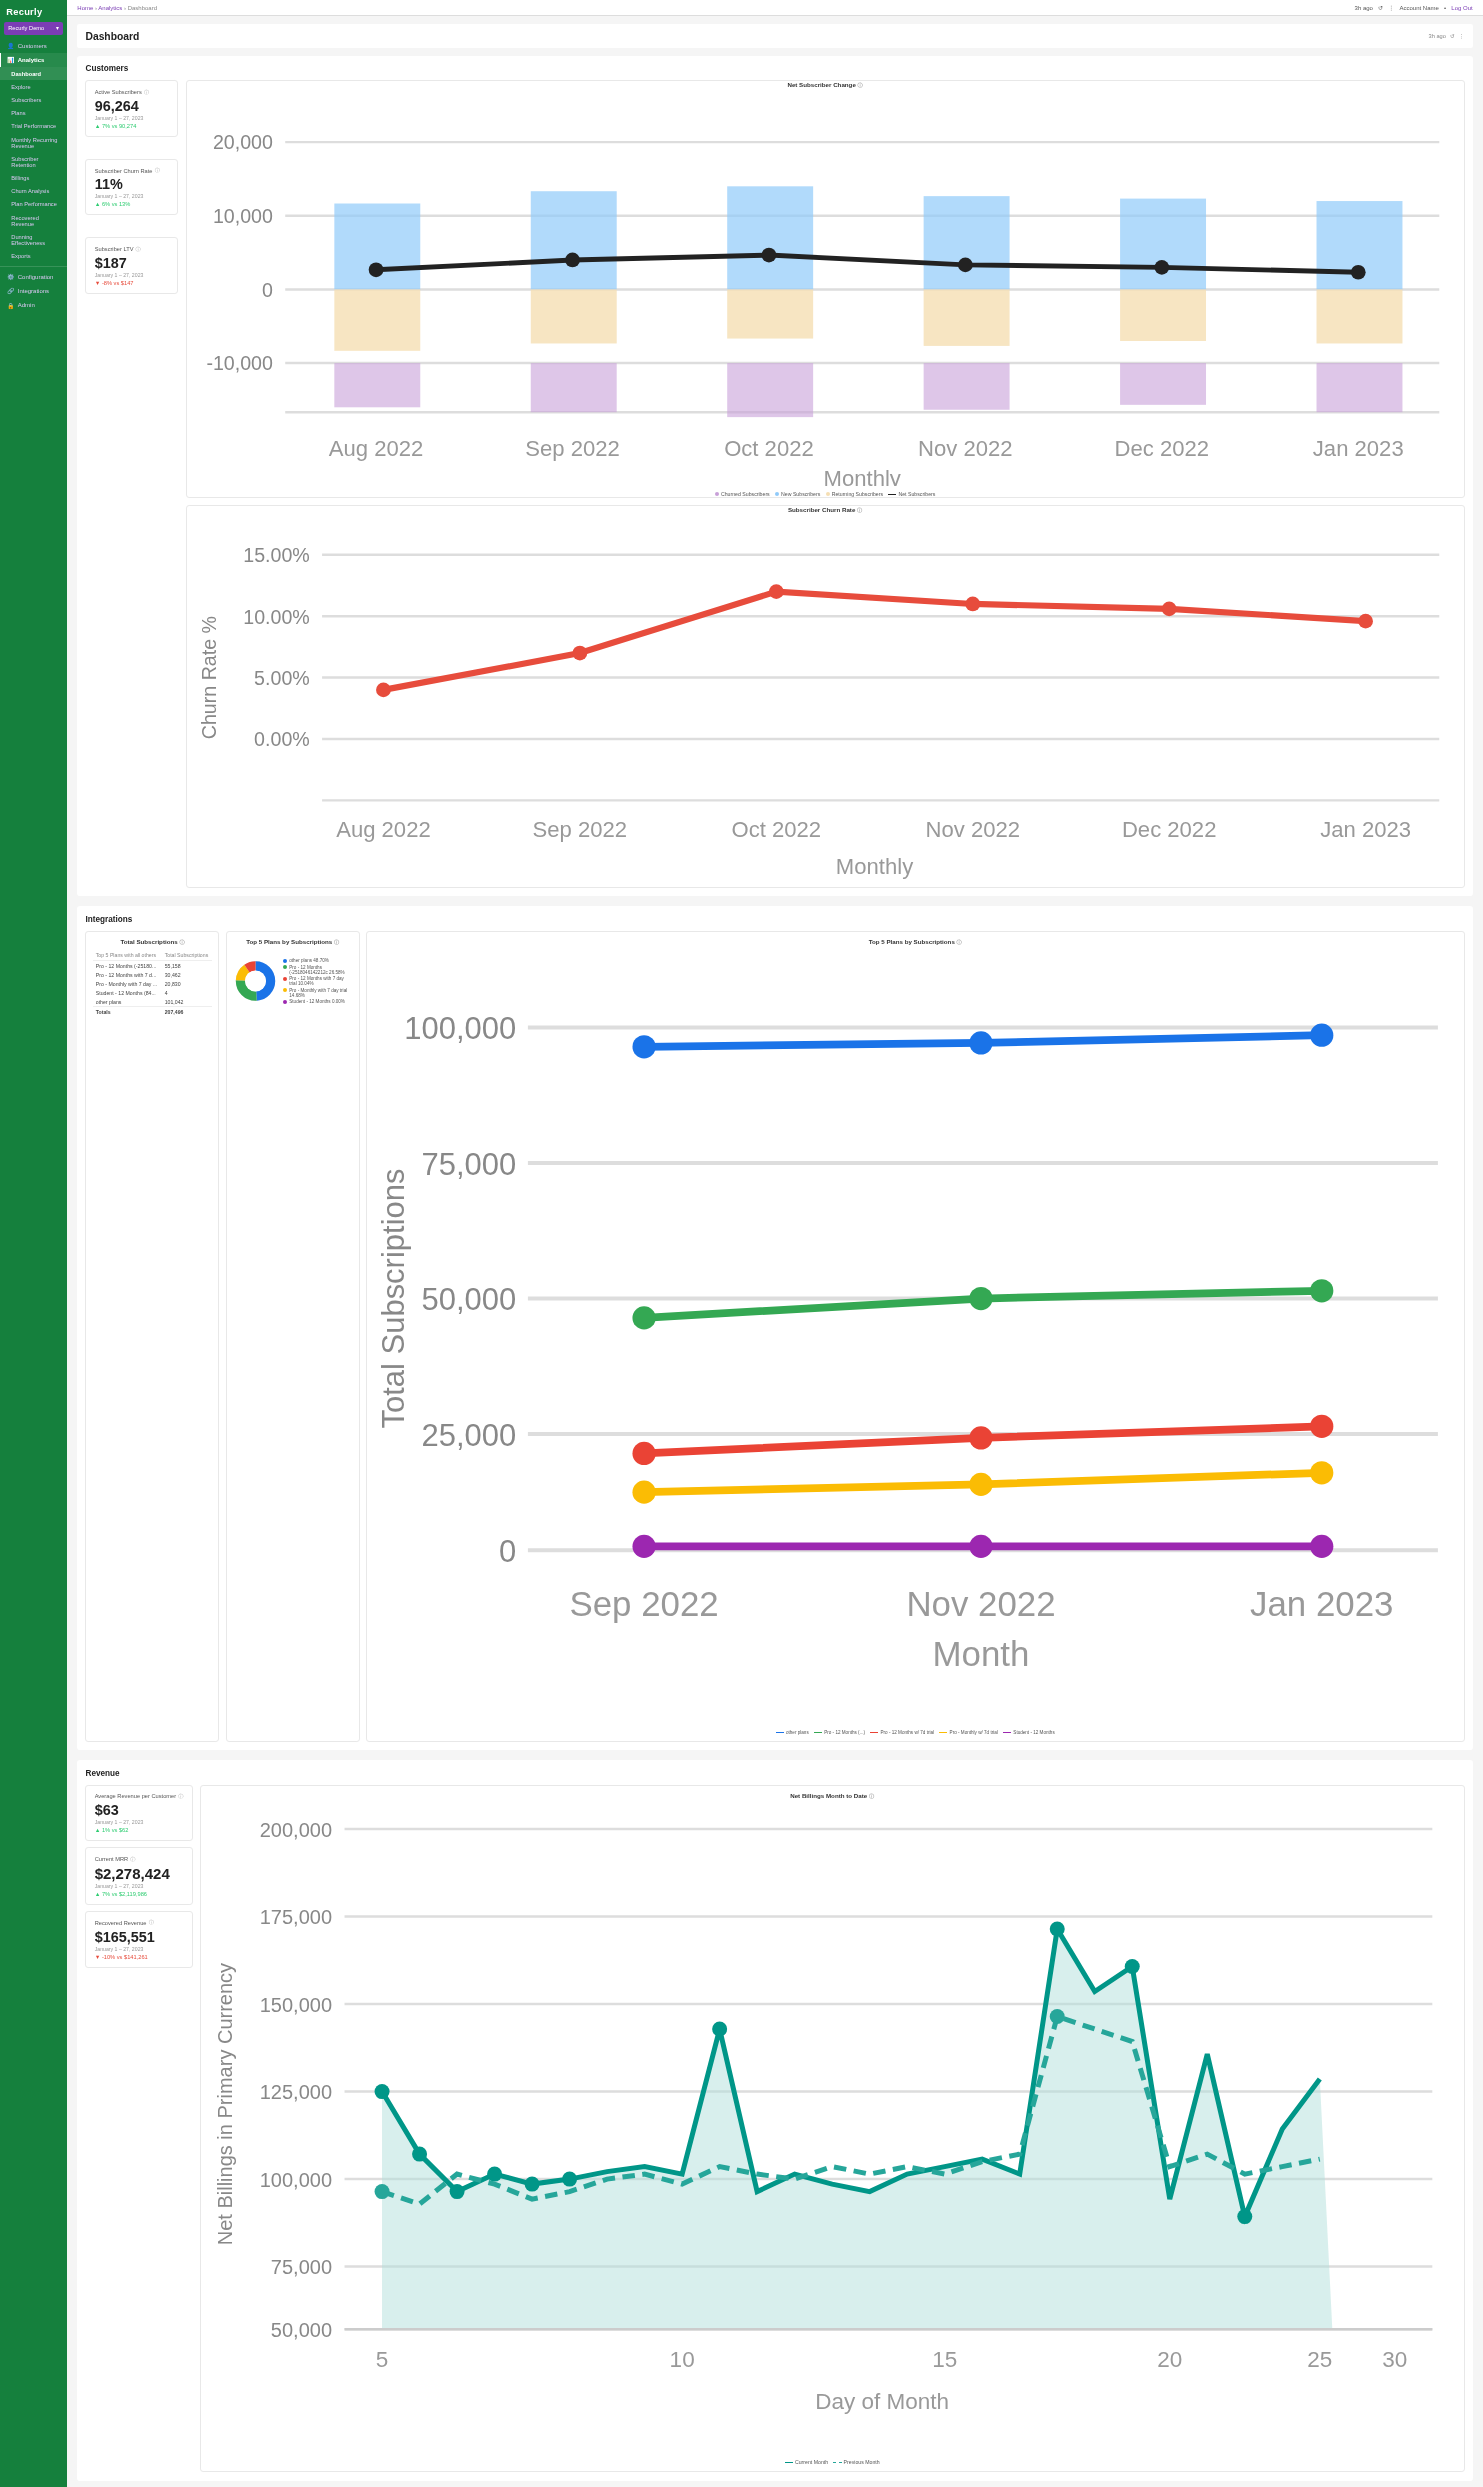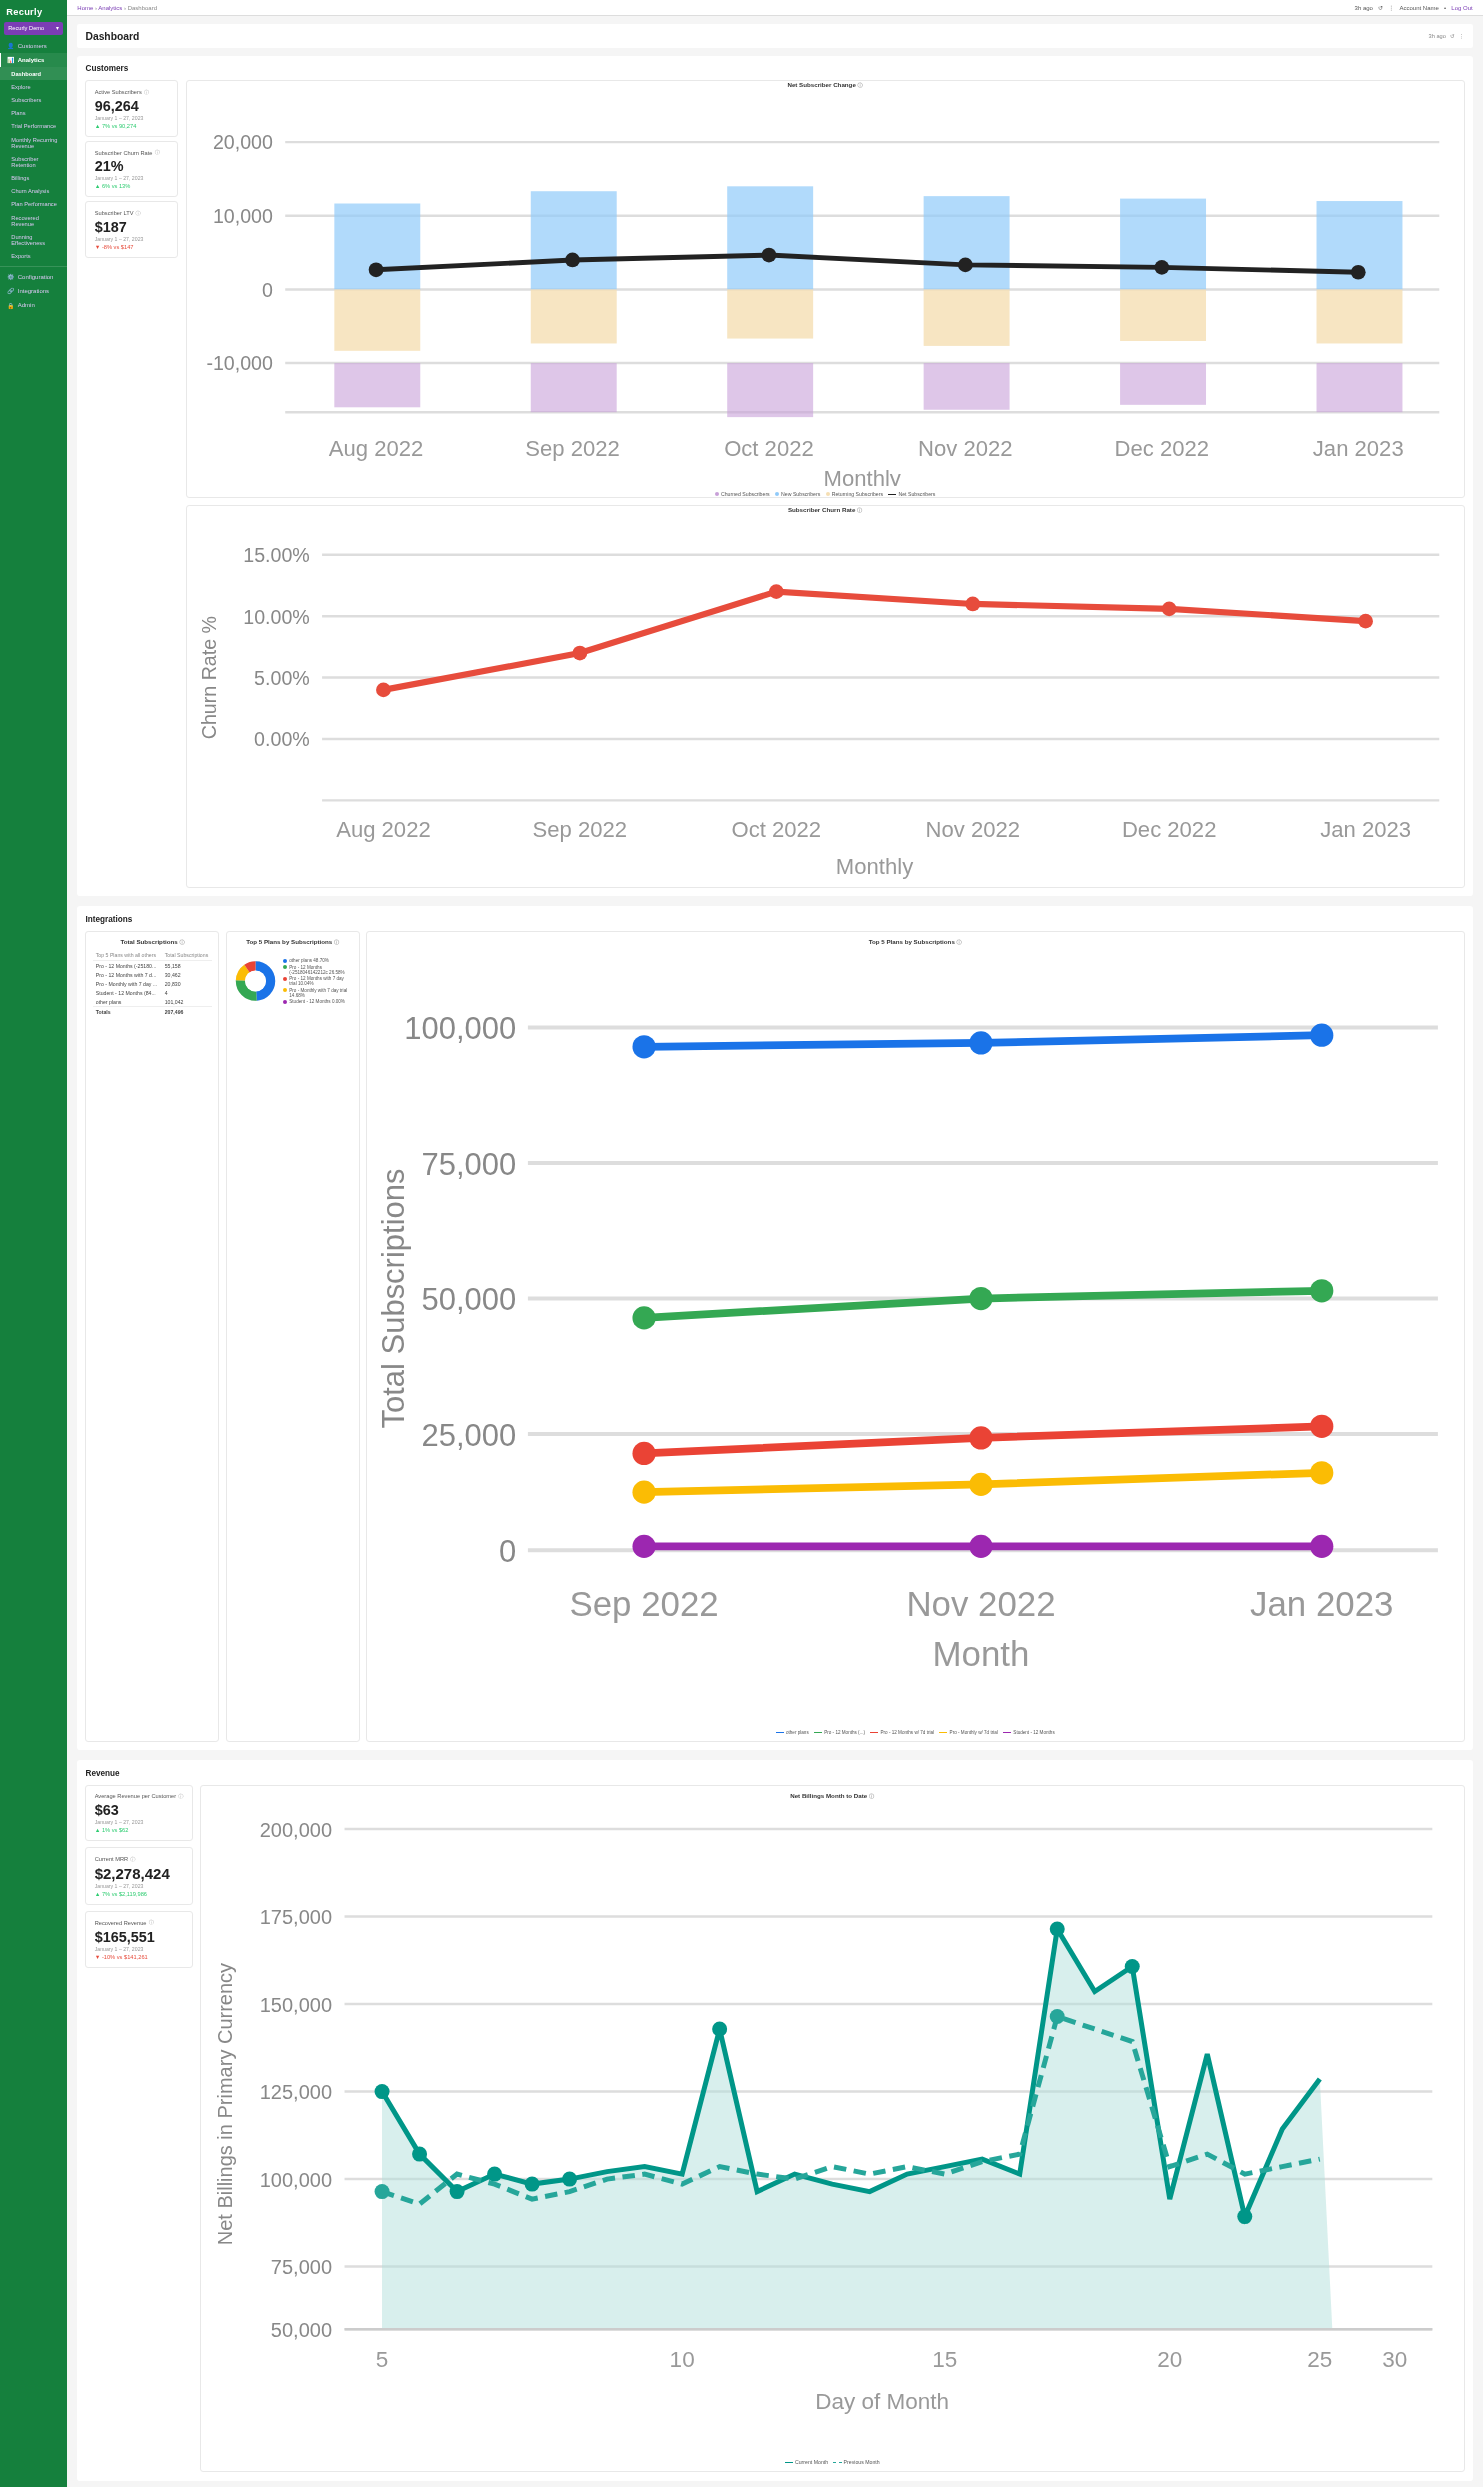--- a/index.html
+++ b/index.html
@@ -110,21 +110,21 @@
     .metric-label { font-size: 5.7px; color: #555; font-weight: 500; display: flex; align-items: center; gap: 2.1px; }
     .metric-value { font-size: 14.4px; font-weight: 700; color: #222; margin: 2.1px 0 1px; }
     .metric-date { font-size: 5.2px; color: #999; }
     .metric-change { font-size: 5.7px; margin-top: 2.1px; font-weight: 500; }
     .change-up { color: #2ecc71; }
     .change-down { color: #e74c3c; }
 
     
     .charts-area { flex: 1; display: flex; flex-direction: column; gap: 6.2px; }
     .customers-layout { display: flex; gap: 7.2px; align-items: flex-start; }
-    .customers-left { display: flex; flex-direction: column; gap: 4px; min-width: 93px; }
+    .customers-left { display: flex; flex-direction: column; gap: 22px; min-width: 93px; }
 
     
     .chart-box {
       border: 0.5px solid #e8e8e8;
       border-radius: 3.1px;
       padding: 0;
       background: #fff;
       flex: 1;
     }
     .chart-title { font-size: 6.2px; font-weight: 600; color: #333; margin-bottom: 4.1px; text-align: center; }
@@ -284,21 +284,21 @@
             <div class="metric-change change-up">
               <span>▲</span> 7% vs 90,274
             </div>
           </div>
 
           <div class="metric-card">
             <div class="metric-label">
               <span>Subscriber Churn Rate</span>
               <span class="info-icon">ⓘ</span>
             </div>
-            <div class="metric-value">21%</div>
+            <div class="metric-value">11%</div>
             <div class="metric-date">January 1 – 27, 2023</div>
             <div class="metric-change change-up">
               <span>▲</span> 6% vs 13%
             </div>
           </div>
 
           <div class="metric-card">
             <div class="metric-label">
               <span>Subscriber LTV</span>
               <span class="info-icon">ⓘ</span>

